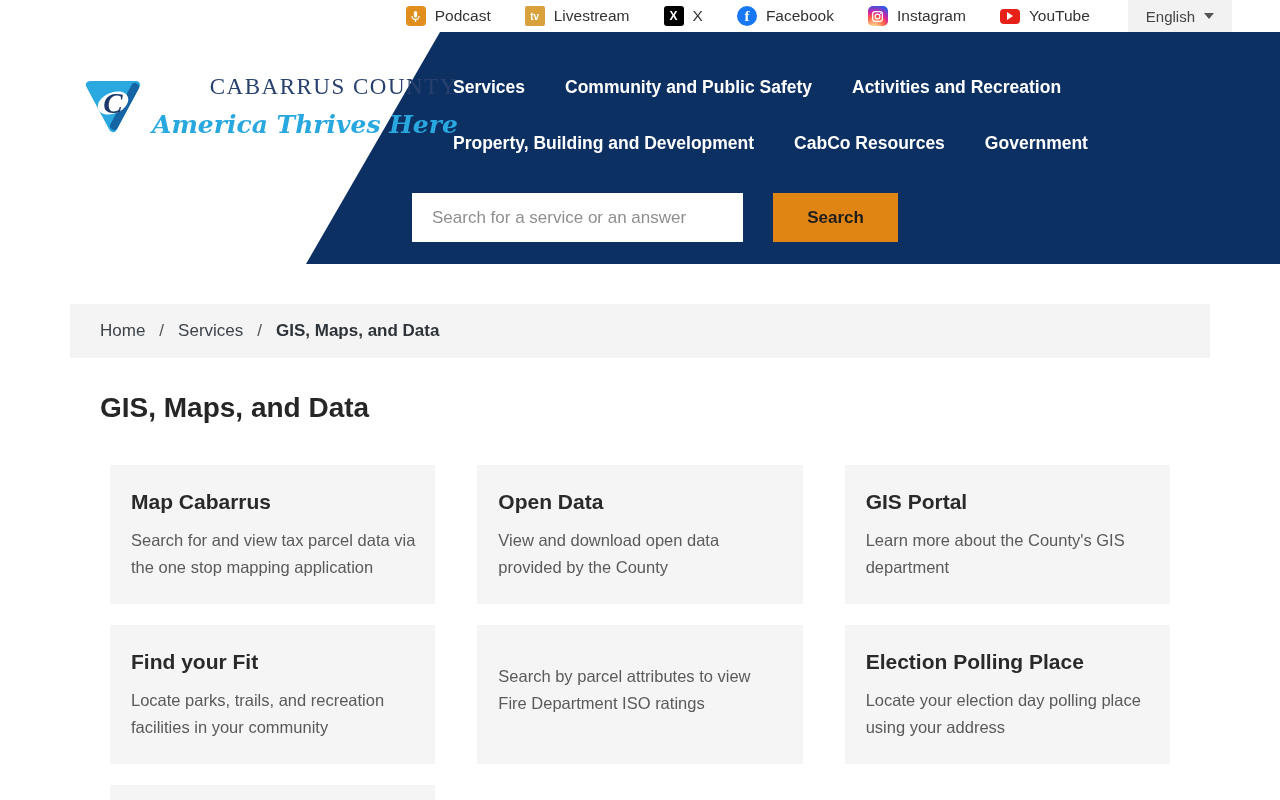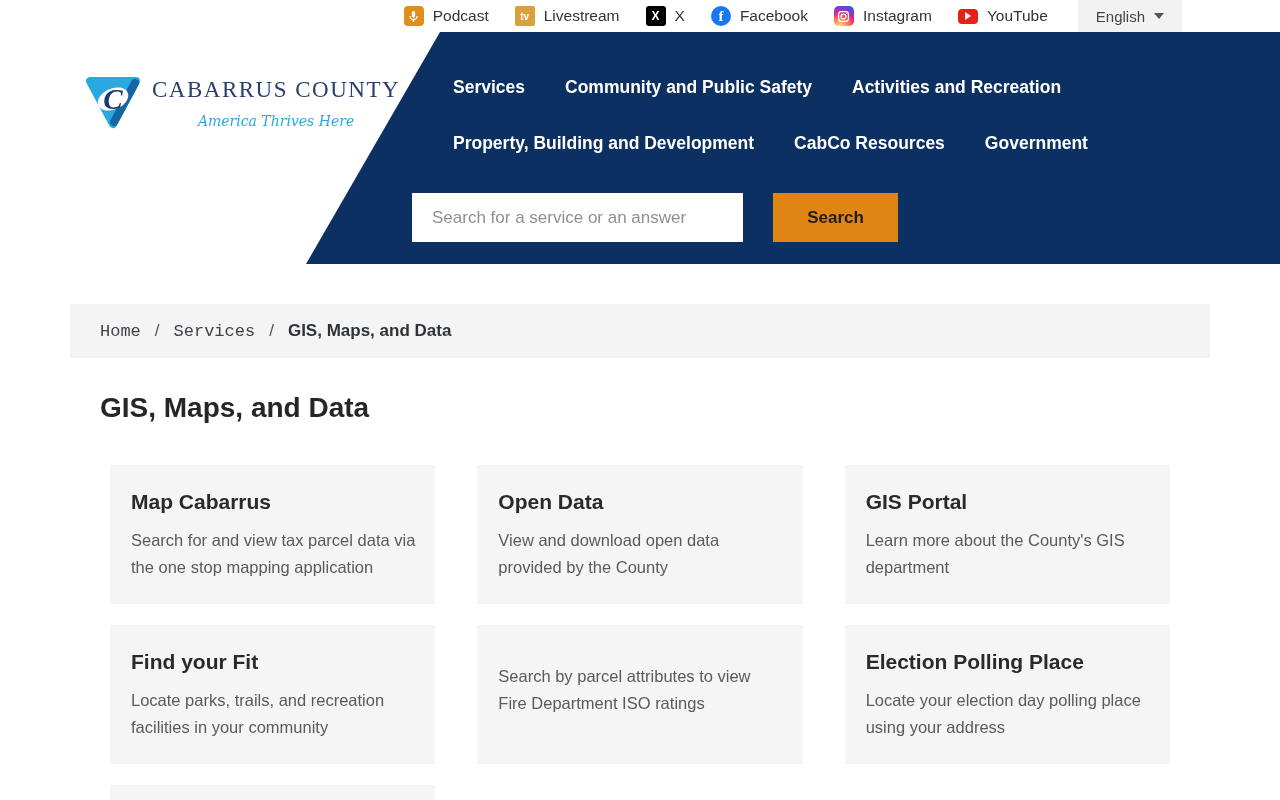--- a/index.html
+++ b/index.html
@@ -1,21 +1,21 @@
 <!DOCTYPE html>
 <html style="--navy: #0d3063; --accent-orange: #e08514; --light-blue: #29a8e0; --page-bg: #ffffff; --card-bg: #f5f5f5; --breadcrumb-bg: #f4f4f4; --podcast-orange: #e08e1d; --livestream-gold: #d9a13b; --x-black: #000000; --facebook-blue: #1877f2; --youtube-red: #e62117;"><head>
 <meta charset="utf-8">
 <style>
   * { margin:0; padding:0; box-sizing:border-box; }
   html,body { width:1280px; height:800px; overflow:hidden; background:var(--page-bg,#fff);
     font-family:"Liberation Sans", sans-serif; }
 
   
   .topbar { height:32px; background:#fff; display:flex; align-items:center;
-    justify-content:flex-end; padding-right:98px; gap:26px; }
+    justify-content:flex-end; padding-right:48px; gap:34px; }
   .tb-item { display:flex; align-items:center; gap:9px; cursor:pointer;
     font-size:15.5px; color:#333; }
   .ticon { width:20px; height:20px; display:flex; align-items:center; justify-content:center;
     flex:0 0 auto; }
   .ticon.pod { background:var(--podcast-orange,#e08e1d); border-radius:4px; }
   .ticon.live { background:var(--livestream-gold,#d9a13b); border-radius:2px;
     color:#fff; font-size:10px; font-weight:bold; }
   .ticon.xx { background:var(--x-black,#000); border-radius:3px; color:#fff;
     font-size:12px; font-weight:bold; }
   .ticon.fb { background:var(--facebook-blue,#1877f2); border-radius:50%; color:#fff;
@@ -33,39 +33,39 @@
     margin-top:5px; }
 
   
   header { position:relative; height:232px; background:#fff; }
   .hdr-navy { position:absolute; inset:0; background:var(--navy,#0d3063);
     clip-path:polygon(440px 0, 100% 0, 100% 100%, 306px 100%); }
   .logo { position:absolute; left:84px; top:42px; display:flex; align-items:center;
     gap:10px; text-decoration:none; cursor:pointer; z-index:2; }
   .logo-title { font-family:"Liberation Serif",serif; font-size:23px; letter-spacing:1.5px;
     color:#27406e; font-weight:normal;text-align:right; }
-  .logo-tag { font-family:"DejaVu Serif",serif; font-style:italic; font-weight:normal;
-    font-size:14px; color:var(--light-blue,#29a8e0); text-align:center; margin-top:10px; }
+  .logo-tag { font-family:"DejaVu Serif",serif; font-style:italic; font-weight:bold;
+    font-size:25px; color:var(--light-blue,#29a8e0); text-align:center; margin-top:10px; }
   .mainnav { position:absolute; left:453px; top:45px; z-index:2; }
   .nav-row { display:flex; gap:40px; }
   .nav-row + .nav-row { margin-top:35px;align-items:center; }
   .nav-row a { color:#fff; font-weight:bold; font-size:17.5px; text-decoration:none;
     white-space:nowrap; cursor:pointer; }
   .searchbar { position:absolute; left:412px; top:161px; display:flex; z-index:2; }
   .searchbar input { width:331px; height:49px; border:none; outline:none; padding:0 20px;
     font-size:17px; color:#555; font-family:"Liberation Sans",sans-serif; }
   .searchbar input::placeholder { color:#8f8f8f; }
   .searchbar button { width:125px; height:49px; border:none;
     background:var(--accent-orange,#e08514); color:#1e1e1e; font-size:17px; font-weight:bold;
     cursor:pointer; font-family:"Liberation Sans",sans-serif;margin-left:30px; }
 
   
   .crumbbar { margin:40px 70px 0 70px; height:54px; background:var(--breadcrumb-bg,#f4f4f4);
     display:flex; align-items:center; padding-left:30px; gap:14px; font-size:17px; }
-  .crumbbar a { color:#3c434b; text-decoration:none; cursor:pointer;font-family:Liberation Mono, monospace; }
+  .crumbbar a { color:#3c434b; text-decoration:none; cursor:pointer; }
   .crumbbar .sep { color:#555; }
   .crumbbar .cur { color:#2d3339; font-weight:bold; }
 
   
   h1 { margin:34px 0 0 100px; font-size:28px; color:#262626; font-weight:bold; }
   .cards { margin:41px 110px 0 110px; display:grid;
     grid-template-columns:repeat(3, 1fr); gap:21px 42px; }
   .card { background:var(--card-bg,#f5f5f5); min-height:139px; padding:25px 20px 20px 21px;
     cursor:pointer; }
   .card h2 { font-size:21px; color:#2a2a2a; font-weight:bold; }

